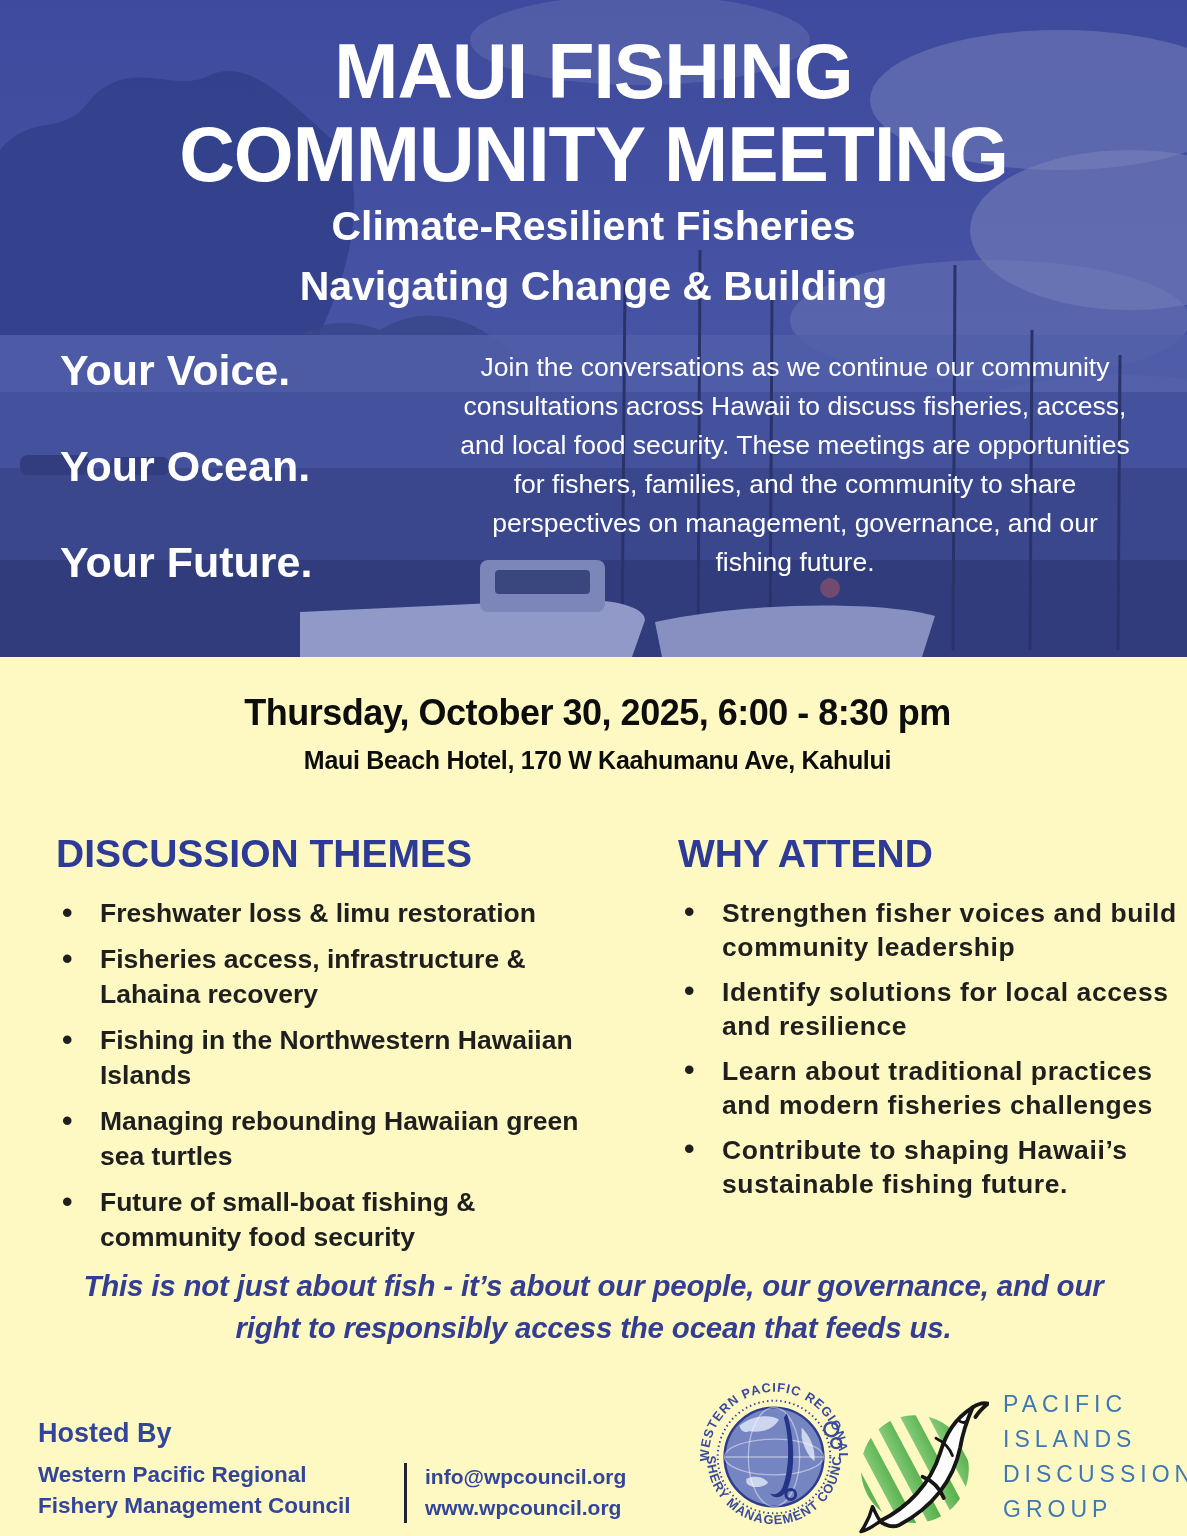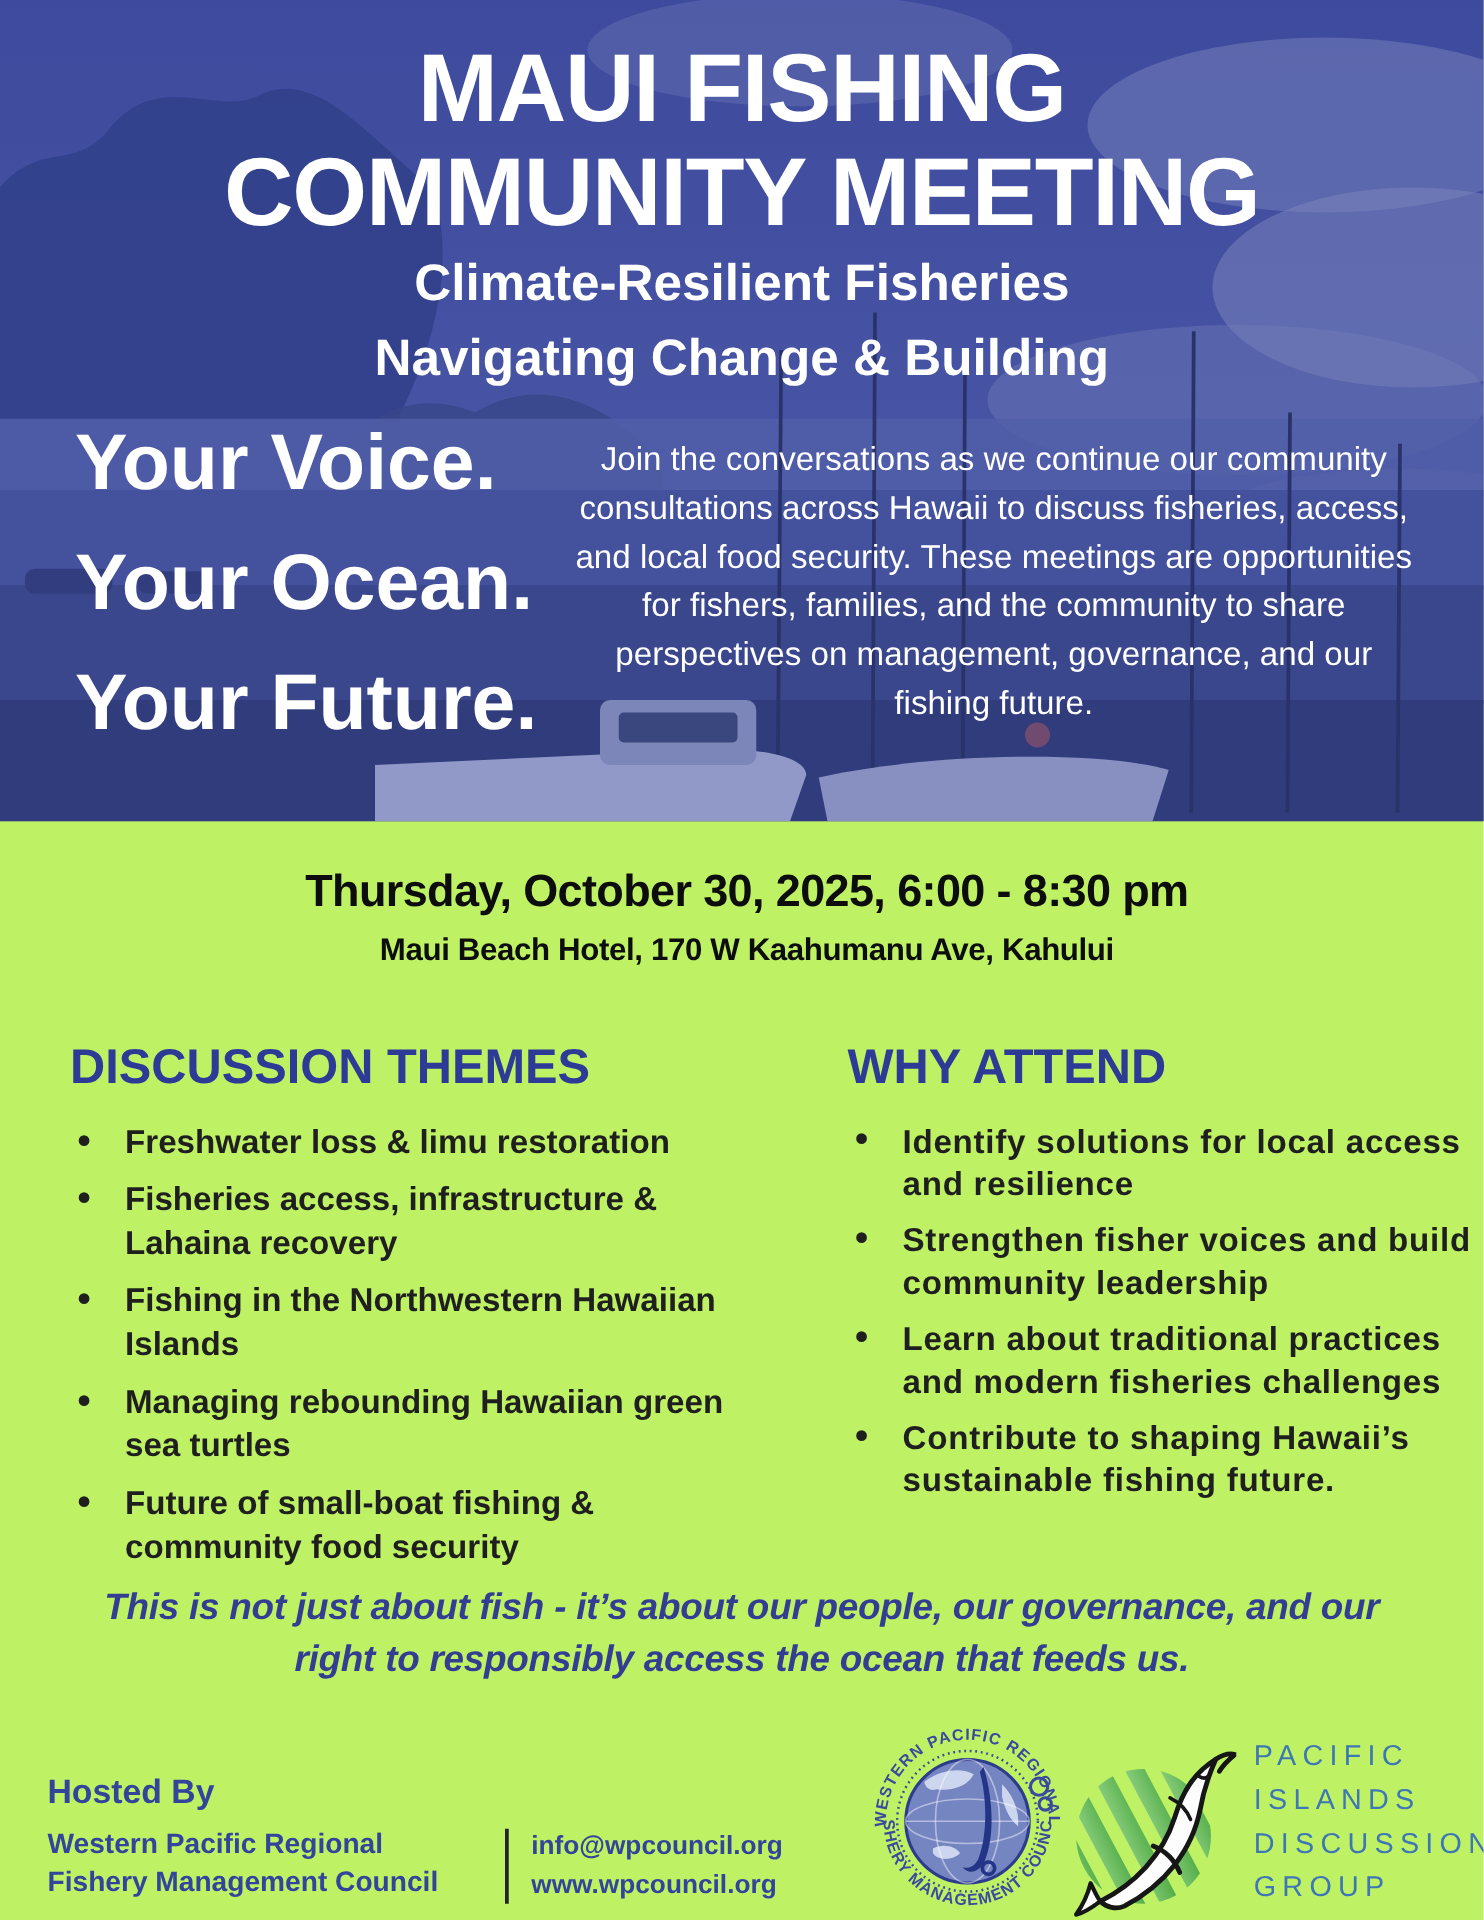--- a/index.html
+++ b/index.html
@@ -1,19 +1,19 @@
 <!DOCTYPE html>
 <html><head>
 <meta charset="utf-8">
 <style>
   html,body{margin:0;padding:0;background:#ffffff;}
   .poster{
     position:relative;
     width:1187px;height:1536px;
-    background:#bef264;
+    background:#fef9c3;
     font-family:"Liberation Sans", sans-serif;
     overflow:hidden;
   }
   
   .hero{
     position:absolute;top:0;left:0;width:1187px;height:657px;
     background:#44519f;overflow:hidden;
   }
   .hero-bg{position:absolute;top:0;left:0;width:100%;height:100%;}
   .hero-title{
@@ -21,21 +21,21 @@
     text-align:center;color:#ffffff;font-weight:800;
     font-size:77px;line-height:83px;letter-spacing:-1px;
   }
   .hero-sub{
     position:absolute;top:196px;left:0;width:100%;
     text-align:center;color:#ffffff;font-weight:700;
     font-size:41px;line-height:60px;
   }
   .taglines{
     position:absolute;left:60px;top:322px;width:410px;
-    color:#ffffff;font-weight:700;font-size:63px;
+    color:#ffffff;font-weight:700;font-size:43px;
   }
   .tagline{height:96px;line-height:96px;white-space:nowrap;}
   .hero-para{
     position:absolute;left:452px;top:348px;width:686px;
     color:#ffffff;font-size:26.5px;line-height:39px;
     text-align:center;font-weight:400;
   }
   
   .event{position:absolute;top:692px;left:4px;width:100%;text-align:center;color:#0d0d0d;}
   .event-date{font-size:36px;font-weight:800;letter-spacing:-0.5px;}
@@ -156,22 +156,22 @@
       <li>Fisheries access, infrastructure &amp; Lahaina recovery</li>
       <li>Fishing in the Northwestern Hawaiian Islands</li>
       <li>Managing rebounding Hawaiian green sea turtles</li>
       <li>Future of small-boat fishing &amp; community food security</li>
     </ul>
   </div>
 
   <div class="why">
     <div class="col-heading">WHY ATTEND</div>
     <ul class="blist">
+      <li>Strengthen fisher voices and build community leadership</li>
       <li>Identify solutions for local access and resilience</li>
-      <li>Strengthen fisher voices and build community leadership</li>
       <li>Learn about traditional practices and modern fisheries challenges</li>
       <li>Contribute to shaping Hawaii’s sustainable fishing future.</li>
     </ul>
   </div>
 
   <div class="quote">This is not just about fish - it’s about our people, our governance, and our right to responsibly access the ocean that feeds us.</div>
 
   <div class="hosted">
     <div class="hosted-title">Hosted By</div>
     <div class="hosted-row">

